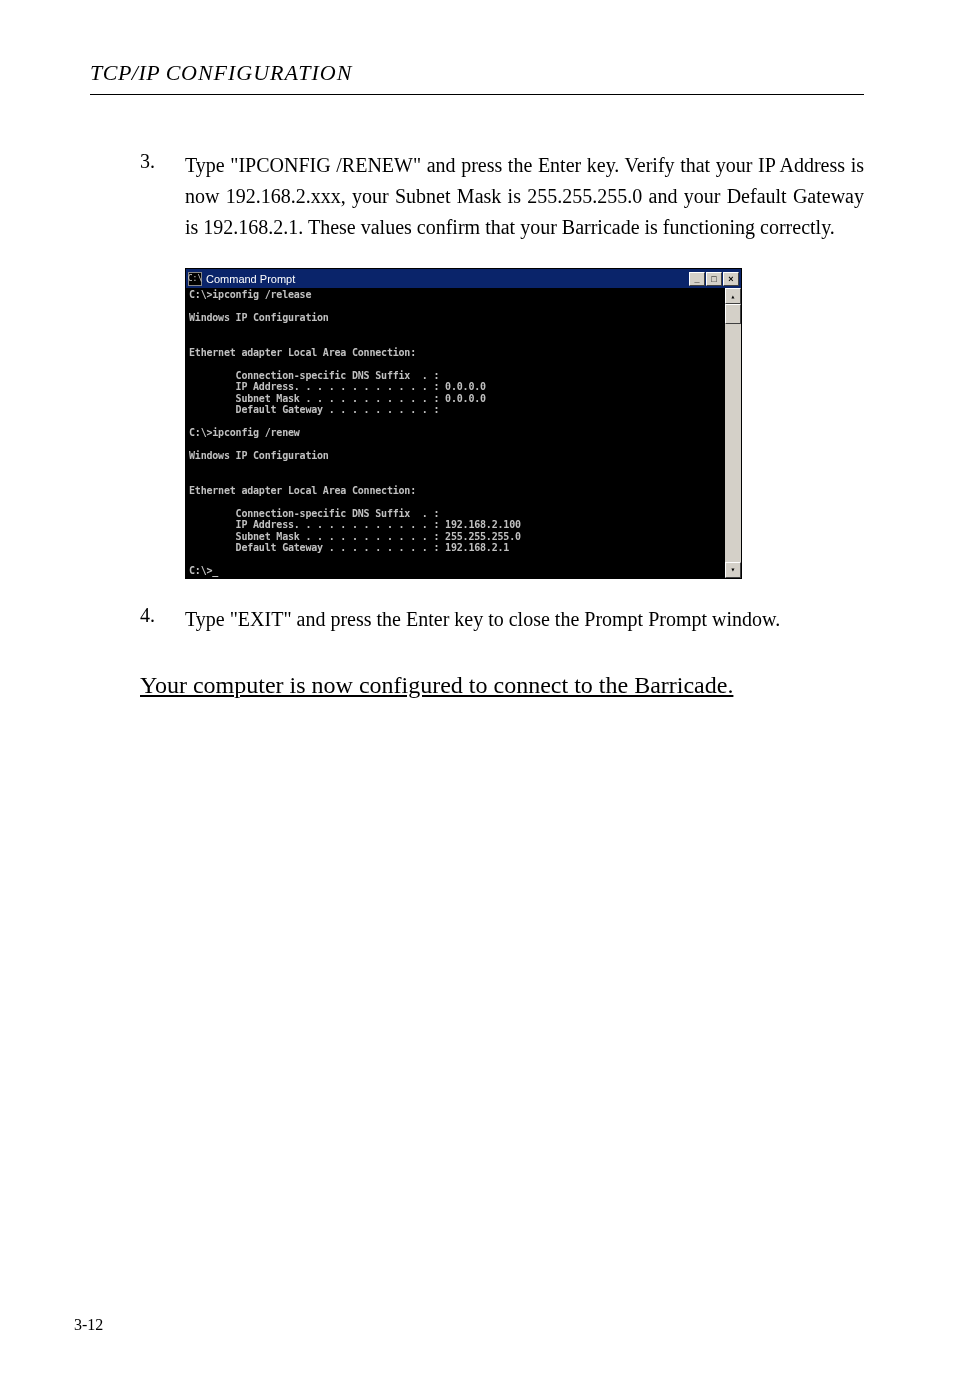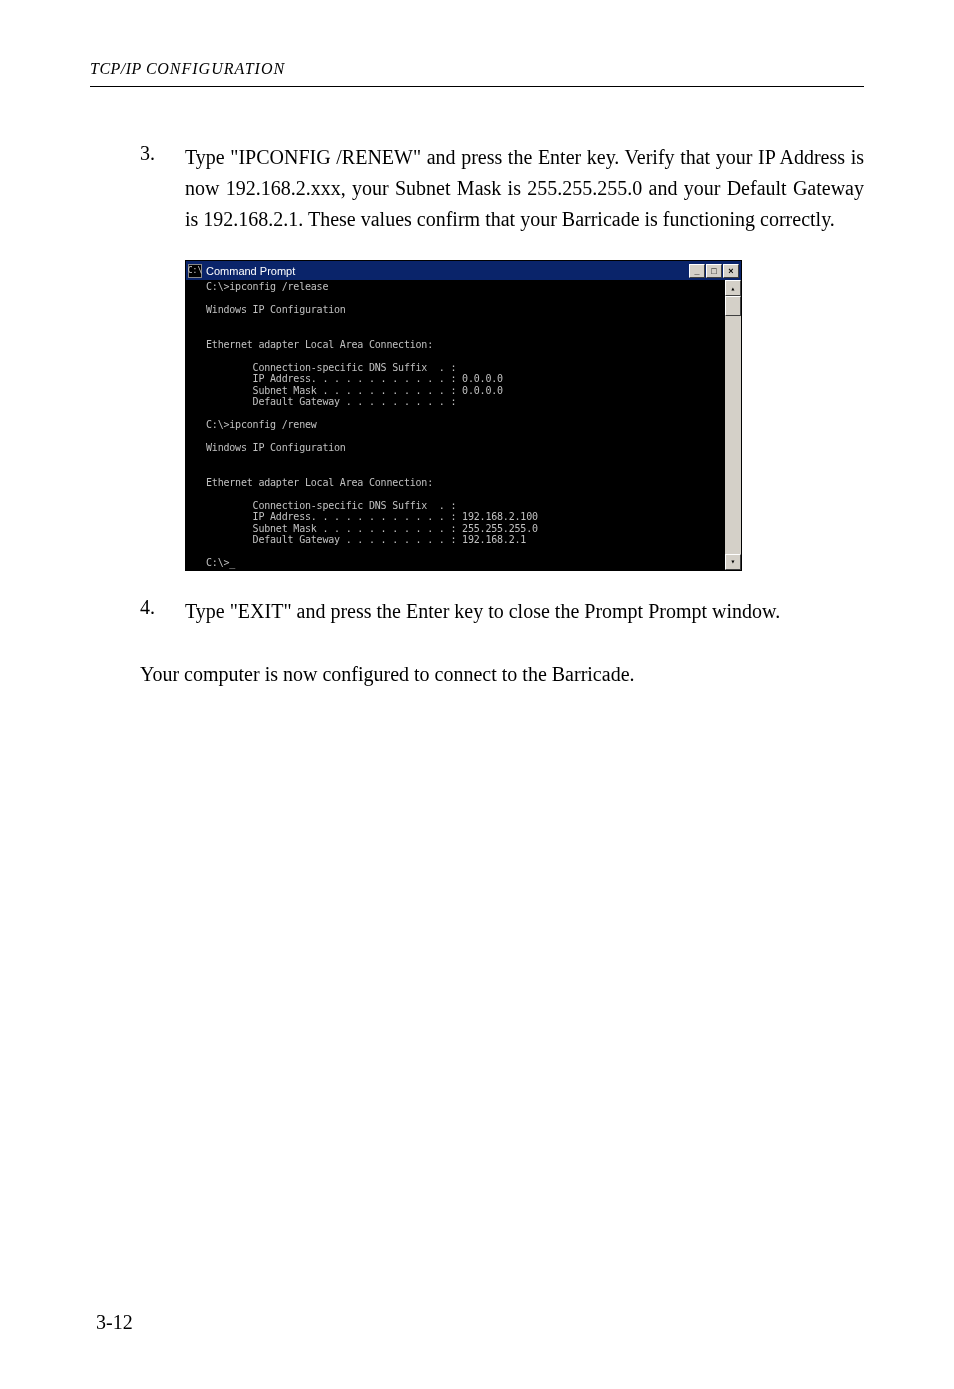--- a/index.html
+++ b/index.html
@@ -1,38 +1,38 @@
 <!DOCTYPE html>
 <html><head>
 <meta charset="utf-8">
 <style>
 * { margin: 0; padding: 0; box-sizing: border-box; }
 body { width: 954px; height: 1389px; background: #fff; font-family: Garamond, Georgia, 'Times New Roman', serif; color: #000; position: relative; }
 .page { padding: 60px 90px 60px 90px; }
-.header { font-style: italic; font-size: 16px; letter-spacing: 0.5px; margin-bottom: 8px; }
+.header { font-style: italic; font-size: 22px; letter-spacing: 0.5px; margin-bottom: 8px; }
 .header .sc { font-style: italic; font-variant: small-caps; letter-spacing: 1px; }
 .rule { border: none; border-top: 1px solid #000; margin-bottom: 55px; }
 .step { display: flex; margin-bottom: 25px; padding-left: 50px; }
 .step-num { width: 45px; flex-shrink: 0; font-size: 20px; }
 .step-body { font-size: 20px; line-height: 1.55; text-align: justify; }
 .bold { font-weight: normal; }
 .cmd-window { width: 557px; margin: 20px 0 25px 95px; border: 1px solid #000; background: #000; font-family: 'Lucida Console', Consolas, monospace; font-size: 10px; }
 .titlebar { background: #0a246a; color: #fff; display: flex; align-items: center; height: 19px; padding: 0 2px; }
 .tb-icon { width: 14px; height: 14px; background: #000; border: 1px solid #888; margin-right: 4px; display: flex; align-items: center; justify-content: center; font-size: 8px; color: #ccc; font-family: monospace; }
 .tb-title { flex: 1; font-family: Tahoma, sans-serif; font-size: 11px; font-weight: normal; }
 .tb-btns { display: flex; gap: 1px; }
 .tb-btn { width: 16px; height: 14px; background: #d4d0c8; border: 1px solid #fff; border-right-color: #404040; border-bottom-color: #404040; display: flex; align-items: center; justify-content: center; font-family: Tahoma, sans-serif; font-size: 9px; font-weight: bold; color: #000; }
 .term-wrap { display: flex; background: #000; }
-.term { flex: 1; background: #000; color: #c0c0c0; padding: 1px 3px 1px 20px; white-space: pre; line-height: 1.15; font-size: 10px; letter-spacing: -0.2px; }
+.term { flex: 1; background: #000; color: #c0c0c0; padding: 1px 3px 1px 3px; white-space: pre; line-height: 1.15; font-size: 10px; letter-spacing: -0.2px; font-weight: bold; }
 .scrollbar { width: 16px; background: #d4d0c8; display: flex; flex-direction: column; }
 .sb-btn { height: 16px; background: #d4d0c8; border: 1px solid #fff; border-right-color: #404040; border-bottom-color: #404040; display: flex; align-items: center; justify-content: center; font-size: 8px; color: #000; }
 .sb-track { flex: 1; background: #d4d0c8; position: relative; }
 .sb-thumb { position: absolute; left: 0; right: 0; top: 0; height: 20px; background: #d4d0c8; border: 1px solid #fff; border-right-color: #404040; border-bottom-color: #404040; }
-.closing { font-size: 20px; line-height: 1.55; margin-top: 32px; padding-left: 50px; }
-.pagenum { position: absolute; bottom: 55px; left: 96px; font-size: 20px; }
+.closing { font-size: 24px; line-height: 1.55; margin-top: 32px; padding-left: 50px; text-decoration: underline; }
+.pagenum { position: absolute; bottom: 55px; left: 74px; font-size: 16px; }
 </style>
 </head>
 <body>
 
 <div class="page">
   <div class="header">
     <span>TCP/IP C</span><span class="sc">ONFIGURATION</span>
   </div>
   <hr class="rule">
 

